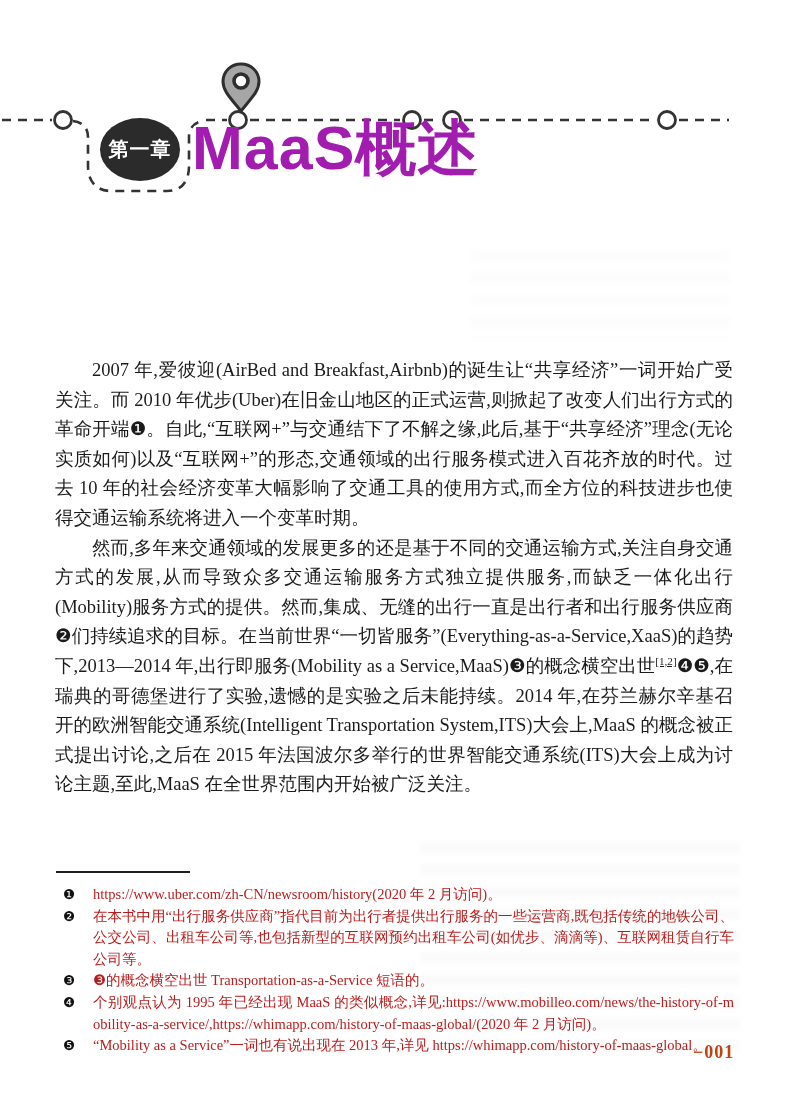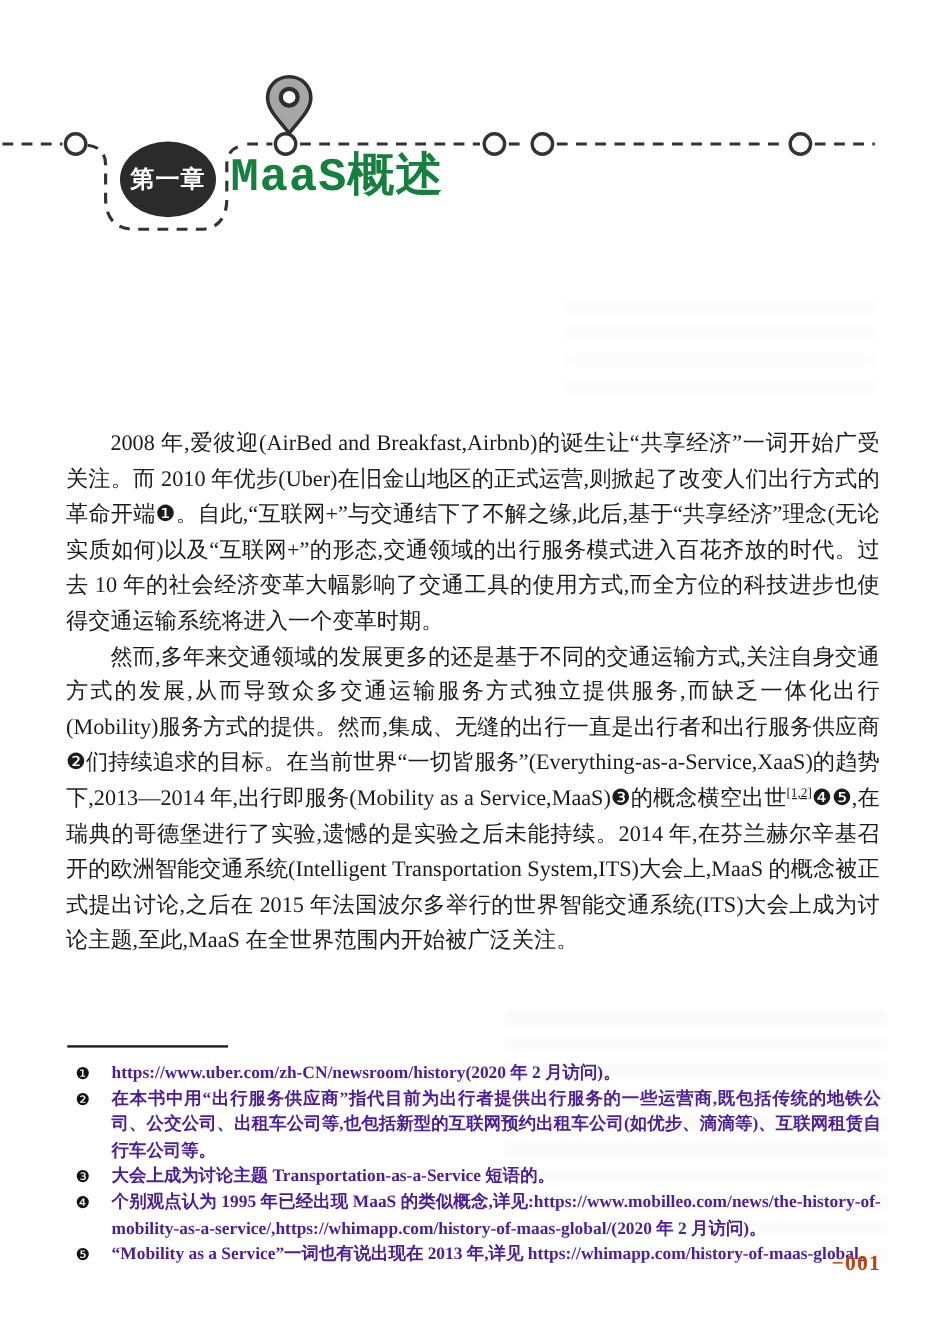--- a/index.html
+++ b/index.html
@@ -21,23 +21,23 @@
     display:flex;align-items:center;justify-content:center;
     box-shadow:0 0 0 1px #2b2b2b;
   }
   .chapter-badge-label{
     color:#ffffff;font-size:20px;font-weight:700;letter-spacing:1px;
     font-family:"Liberation Sans","DejaVu Sans",sans-serif;
     white-space:nowrap;
   }
   .page-title{
     position:absolute;left:192px;top:118px;margin:0;
-    font-size:39px;line-height:60px;font-weight:900;
-    color:#15803d;letter-spacing:1px;
-    font-family:Liberation Mono, monospace;
+    font-size:61px;line-height:60px;font-weight:900;
+    color:#a21caf;letter-spacing:1px;
+    font-family:Liberation Sans, sans-serif;
     white-space:nowrap;
   }
   
   .body-text{
     position:absolute;left:55px;top:356px;width:678px;
     font-size:18.5px;line-height:29.6px;
     text-align:justify;text-justify:inter-ideograph;
     overflow-wrap:break-word;
   }
   .body-text p{margin:0;text-indent:2em;}
@@ -49,21 +49,21 @@
   }
   .footnotes{
     position:absolute;left:63px;top:884px;width:671px;
     font-size:14.5px;line-height:21.6px;
   }
   .footnote-item{display:flex;align-items:flex-start;}
   .footnote-marker{
     flex:0 0 30px;font-size:13.5px;line-height:21.6px;color:#111;
   }
   .footnote-text{
-    flex:1;text-align:justify;word-break:break-all;color:#4c1d95;font-weight:bold;
+    flex:1;text-align:justify;word-break:break-all;color:#b91c1c;
   }
   
   .page-number{
     position:absolute;left:693px;top:1042px;
     font-size:18px;font-weight:700;color:#c2410c;letter-spacing:1px;
     font-family:"Liberation Serif","DejaVu Serif",serif;
   }
   
   .ghost{
     position:absolute;pointer-events:none;opacity:.5;filter:blur(2px);
@@ -101,40 +101,40 @@
     </g>
   </svg>
 
   <div class="chapter-badge">
     <span class="chapter-badge-label">第一章</span>
   </div>
 
   <h1 class="page-title">MaaS概述</h1>
 
   <main class="body-text">
-    <p>2008 年,爱彼迎(AirBed and Breakfast,Airbnb)的诞生让“共享经济”一词开始广受关注。而 2010 年优步(Uber)在旧金山地区的正式运营,则掀起了改变人们出行方式的革命开端❶。自此,“互联网+”与交通结下了不解之缘,此后,基于“共享经济”理念(无论实质如何)以及“互联网+”的形态,交通领域的出行服务模式进入百花齐放的时代。过去 10 年的社会经济变革大幅影响了交通工具的使用方式,而全方位的科技进步也使得交通运输系统将进入一个变革时期。</p>
+    <p>2007 年,爱彼迎(AirBed and Breakfast,Airbnb)的诞生让“共享经济”一词开始广受关注。而 2010 年优步(Uber)在旧金山地区的正式运营,则掀起了改变人们出行方式的革命开端❶。自此,“互联网+”与交通结下了不解之缘,此后,基于“共享经济”理念(无论实质如何)以及“互联网+”的形态,交通领域的出行服务模式进入百花齐放的时代。过去 10 年的社会经济变革大幅影响了交通工具的使用方式,而全方位的科技进步也使得交通运输系统将进入一个变革时期。</p>
     <p>
       <span>然而,多年来交通领域的发展更多的还是基于不同的交通运输方式,关注自身交通方式的发展,从而导致众多交通运输服务方式独立提供服务,而缺乏一体化出行(Mobility)服务方式的提供。然而,集成、无缝的出行一直是出行者和出行服务供应商❷们持续追求的目标。在当前世界“一切皆服务”(Everything-as-a-Service,XaaS)的趋势下,2013—2014 年,出行即服务(Mobility as a Service,MaaS)❸的概念横空出世</span><sup>[1,2]</sup><span>❹❺,在瑞典的哥德堡进行了实验,遗憾的是实验之后未能持续。2014 年,在芬兰赫尔辛基召开的欧洲智能交通系统(Intelligent Transportation System,ITS)大会上,MaaS 的概念被正式提出讨论,之后在 2015 年法国波尔多举行的世界智能交通系统(ITS)大会上成为讨论主题,至此,MaaS 在全世界范围内开始被广泛关注。</span>
     </p>
   </main>
 
   <div class="footnote-rule"></div>
 
   <section class="footnotes">
     <div class="footnote-item">
       <span class="footnote-marker">❶</span>
       <span class="footnote-text">https://www.uber.com/zh-CN/newsroom/history(2020 年 2 月访问)。</span>
     </div>
     <div class="footnote-item">
       <span class="footnote-marker">❷</span>
       <span class="footnote-text">在本书中用“出行服务供应商”指代目前为出行者提供出行服务的一些运营商,既包括传统的地铁公司、公交公司、出租车公司等,也包括新型的互联网预约出租车公司(如优步、滴滴等)、互联网租赁自行车公司等。</span>
     </div>
     <div class="footnote-item">
       <span class="footnote-marker">❸</span>
-      <span class="footnote-text">大会上成为讨论主题 Transportation-as-a-Service 短语的。</span>
+      <span class="footnote-text">❸的概念横空出世 Transportation-as-a-Service 短语的。</span>
     </div>
     <div class="footnote-item">
       <span class="footnote-marker">❹</span>
       <span class="footnote-text">个别观点认为 1995 年已经出现 MaaS 的类似概念,详见:https://www.mobilleo.com/news/the-history-of-mobility-as-a-service/,https://whimapp.com/history-of-maas-global/(2020 年 2 月访问)。</span>
     </div>
     <div class="footnote-item">
       <span class="footnote-marker">❺</span>
       <span class="footnote-text">“Mobility as a Service”一词也有说出现在 2013 年,详见 https://whimapp.com/history-of-maas-global。</span>
     </div>
   </section>

